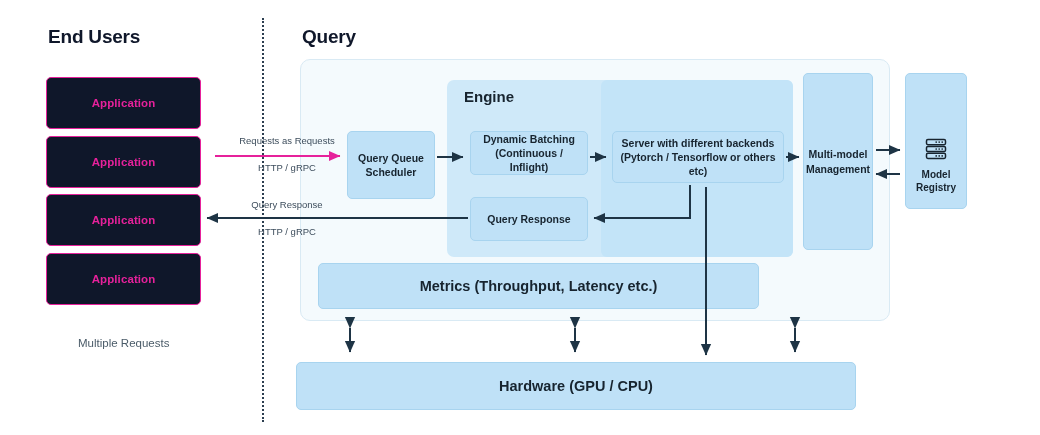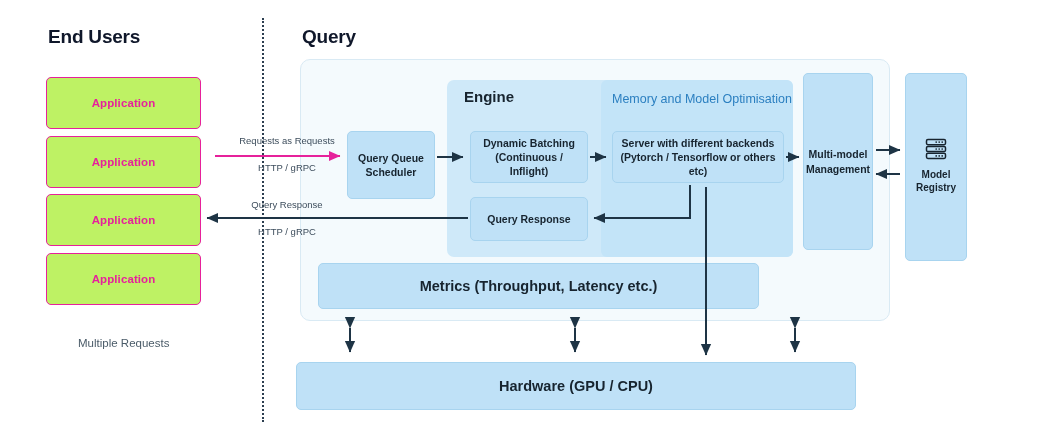--- a/index.html
+++ b/index.html
@@ -31,21 +31,21 @@
 
   
   .divider {
     border-left: 2px dotted #2c3e50;
     width: 0;
   }
 
   
   .app-box {
     border: 1.6px solid #e6219b;
-    background: #bef264;
+    background: #0f172a;
     border-radius: 5px;
     display: flex;
     align-items: center;
     justify-content: center;
   }
   .app-box .app-label {
     font-size: 11.5px;
     font-weight: bold;
     color: #e6219b;
     letter-spacing: 0.1px;
@@ -152,30 +152,29 @@
   </div>
 
   <div class="abs caption" style="left:78px; top:337px;">Multiple Requests</div>
 
   <div class="abs server-panel" style="left:300px; top:59px; width:590px; height:262px;"></div>
 
   <div class="abs engine-panel" style="left:447px; top:80px; width:346px; height:177px;"></div>
   <div class="abs panel-heading" style="left:464px; top:88px;">Engine</div>
 
   <div class="abs opt-panel" style="left:601px; top:80px; width:192px; height:177px;"></div>
-  <div class="abs panel-subheading" style="left:612px; top:92px;">Memory and Model Optimisation</div>
 
   <div class="abs blue-box" style="left:347px; top:131px; width:88px; height:68px;">
     <span class="bx-label">
       <span>Query Queue</span><br>
       <span>Scheduler</span>
     </span>
   </div>
 
-  <div class="abs blue-box" style="left:470px; top:131px; width:118px; height:52px;">
+  <div class="abs blue-box" style="left:470px; top:131px; width:118px; height:44px;">
     <span class="bx-label">
       <span>Dynamic Batching</span><br>
       <span>(Continuous / Inflight)</span>
     </span>
   </div>
 
   <div class="abs blue-box" style="left:612px; top:131px; width:172px; height:52px;">
     <span class="bx-label">
       <span>Server with different backends</span><br>
       <span>(Pytorch / Tensorflow or others etc)</span>
@@ -186,21 +185,21 @@
     <span class="bx-label">Query Response</span>
   </div>
 
   <div class="abs blue-box" style="left:803px; top:73px; width:70px; height:177px;">
     <span class="bx-label">
       <span>Multi-model</span><br>
       <span>Management</span>
     </span>
   </div>
 
-  <div class="abs blue-box" style="left:905px; top:73px; width:62px; height:188px; flex-direction:column;">
+  <div class="abs blue-box" style="left:905px; top:73px; width:62px; height:136px; flex-direction:column;">
     <span class="abs" style="left:0; right:0; top:62px; display:flex; justify-content:center;">
       <svg width="26" height="26" viewBox="0 0 26 26" aria-hidden="true">
         <g fill="none" stroke="#17242f" stroke-width="1.5">
           <rect x="3.5" y="3.5" width="19" height="5.2" rx="1.4"></rect>
           <rect x="3.5" y="10.4" width="19" height="5.2" rx="1.4"></rect>
           <rect x="3.5" y="17.3" width="19" height="5.2" rx="1.4"></rect>
         </g>
         <g fill="#17242f">
           <circle cx="13.2" cy="6.1" r="0.85"></circle>
             <circle cx="16.2" cy="6.1" r="0.85"></circle>

